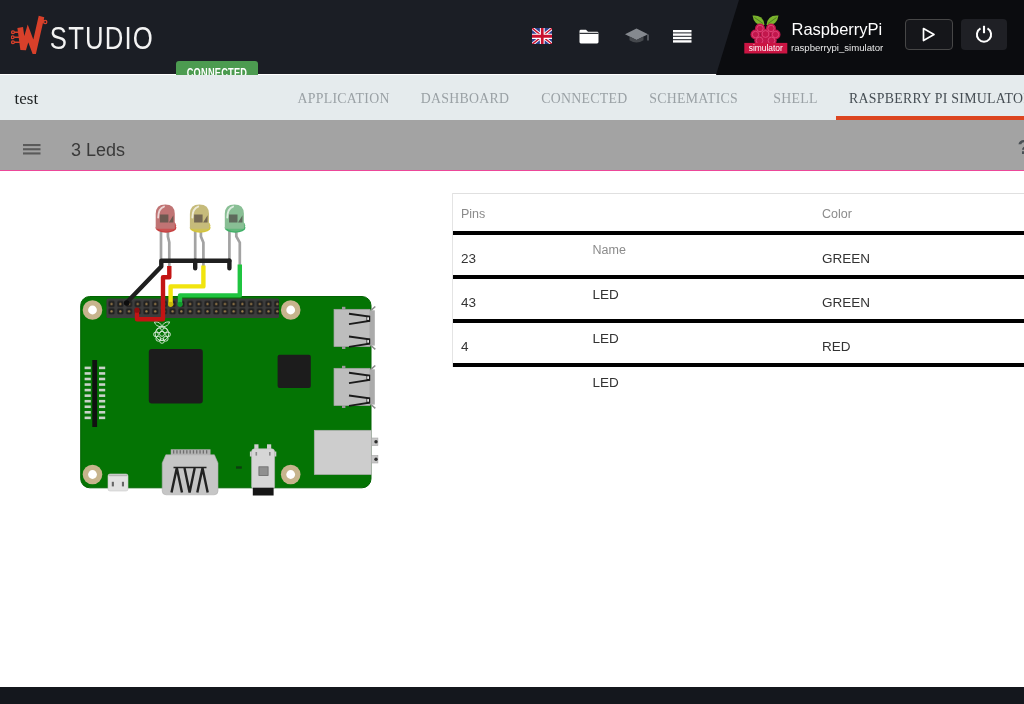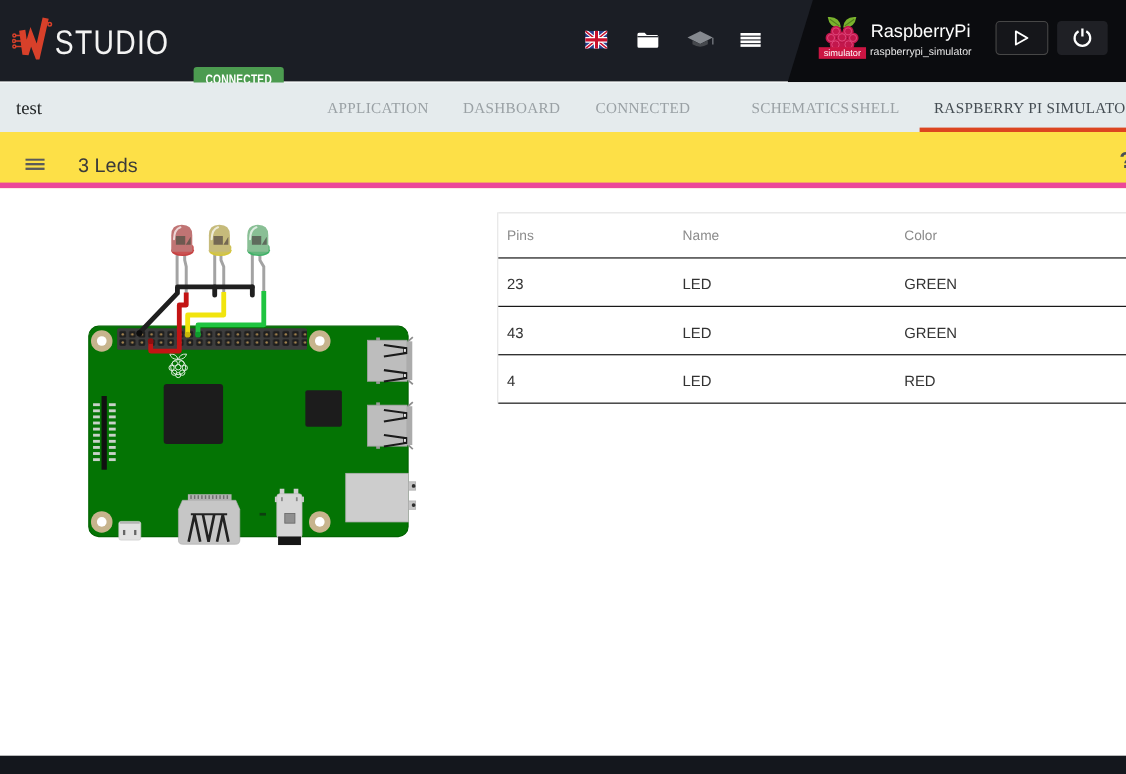--- a/index.html
+++ b/index.html
@@ -20,32 +20,32 @@
   #btn-power { left:960.5px; width:46px; background:#1f2025; }
 
   
   #tabbar { position:absolute; left:0; top:75px; width:1024px; height:45px; background:#e5ebed;font-family:Liberation Serif, serif; }
   #test { position:absolute; left:14.5px; top:13.5px; font-size:17px; color:#1d2021; }
   .tab { position:absolute; top:15.5px; white-space:nowrap; font-size:13.8px; letter-spacing:0.3px; color:#9aa1a5; }
   .tab.active { color:#454d53; }
   #underline { position:absolute; left:836px; top:41px; width:188px; height:4px; background:#dc4520; }
 
   
-  #bar3 { position:absolute; left:0; top:120px; width:1024px; height:51px; background:#fde047;
-    border-bottom:5px solid #ec4899; }
+  #bar3 { position:absolute; left:0; top:120px; width:1024px; height:51px; background:#a3a3a3;
+    border-bottom:1px solid #ec4899; }
   #leds-title { position:absolute; left:71px; top:19.5px; font-size:18px; color:#3a3a3a; }
   #qmark { position:absolute; left:1017.5px; top:15px; font-size:21px; font-weight:bold; color:#4a5055; }
 
   
   #tbl { position:absolute; left:451.5px; top:193px; width:573px; border-left:1px solid #e4e4e4; }
-  .trow { position:relative; border-bottom:1px solid #000000; }
+  .trow { position:relative; border-bottom:4px solid #000000; }
   .trow.head { border-top:1px solid #e0e0e0; height:42px; }
   .trow.body { height:44px; }
   .c1 { position:absolute; left:8.5px; }
-  .c2 { position:absolute; left:168px; }
+  .c2 { position:absolute; left:140px;margin-top:36px; }
   .c3 { position:absolute; left:369.5px; }
   .head .cell { top:13px; font-size:12.5px; color:#8b8b8b; }
   .body .cell { top:15.5px; font-size:13.5px; color:#333; }
 
   
   #botbar { position:absolute; left:0; top:687px; width:1024px; height:17px; background:#14171d; }
 </style>
 </head>
 <body>
 
@@ -138,21 +138,21 @@
       <path d="M9 0.8 L9 8.2" stroke="#fff" stroke-width="2.1"></path>
     </svg>
   </div>
 </div>
 
 <div id="tabbar">
   <span id="test">test</span>
   <span class="tab" style="left:297.5px;">APPLICATION</span>
   <span class="tab" style="left:420.8px;">DASHBOARD</span>
   <span class="tab" style="left:541.3px;">CONNECTED</span>
-  <span class="tab" style="left:649.2px;margin-left:34px;">SCHEMATICS</span>
+  <span class="tab" style="left:649.2px;">SCHEMATICS</span>
   <span class="tab" style="left:773.3px;text-align:center;">SHELL</span>
   <span class="tab active" style="left:849px;">RASPBERRY PI SIMULATOR</span>
   <div id="underline"></div>
 </div>
 
 <div id="bar3">
   <svg class="abs" style="left:22.5px; top:23.5px;" width="18" height="11" viewBox="0 0 18 11">
     <rect x="0" y="0" width="17.5" height="2.1" fill="#5a5a5a"></rect>
     <rect x="0" y="4.2" width="17.5" height="2.1" fill="#5a5a5a"></rect>
     <rect x="0" y="8.4" width="17.5" height="2.1" fill="#5a5a5a"></rect>

